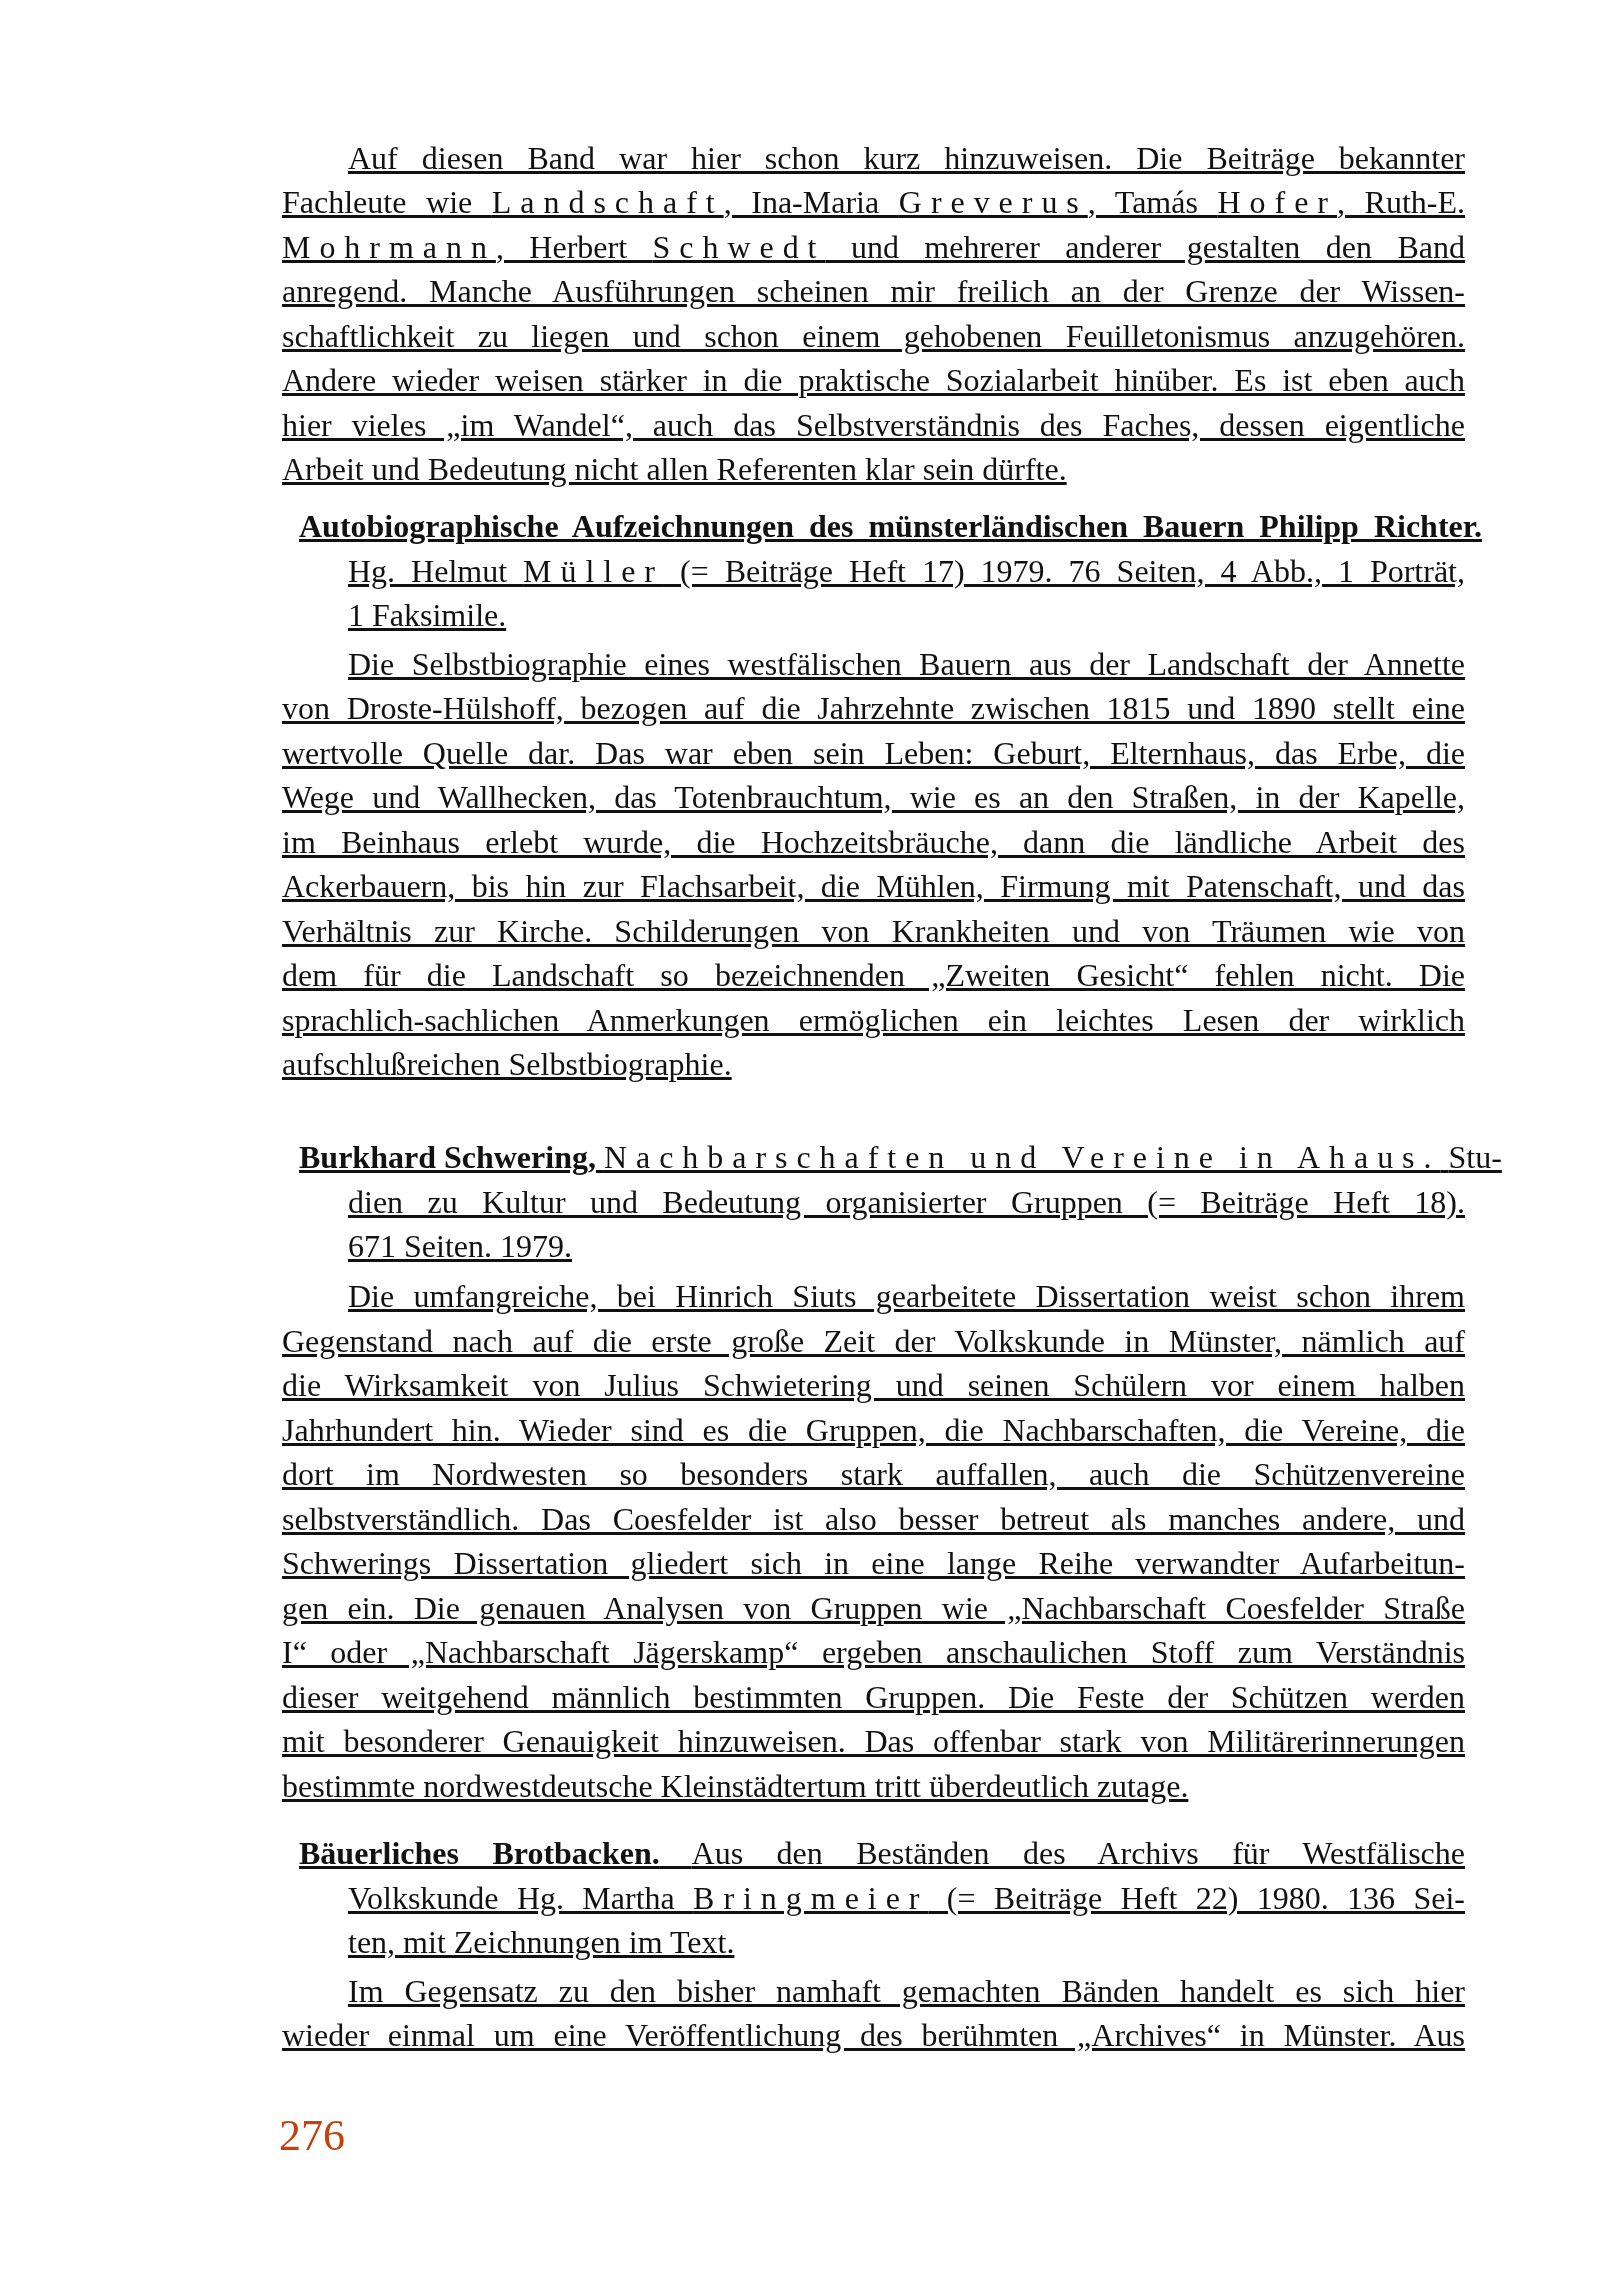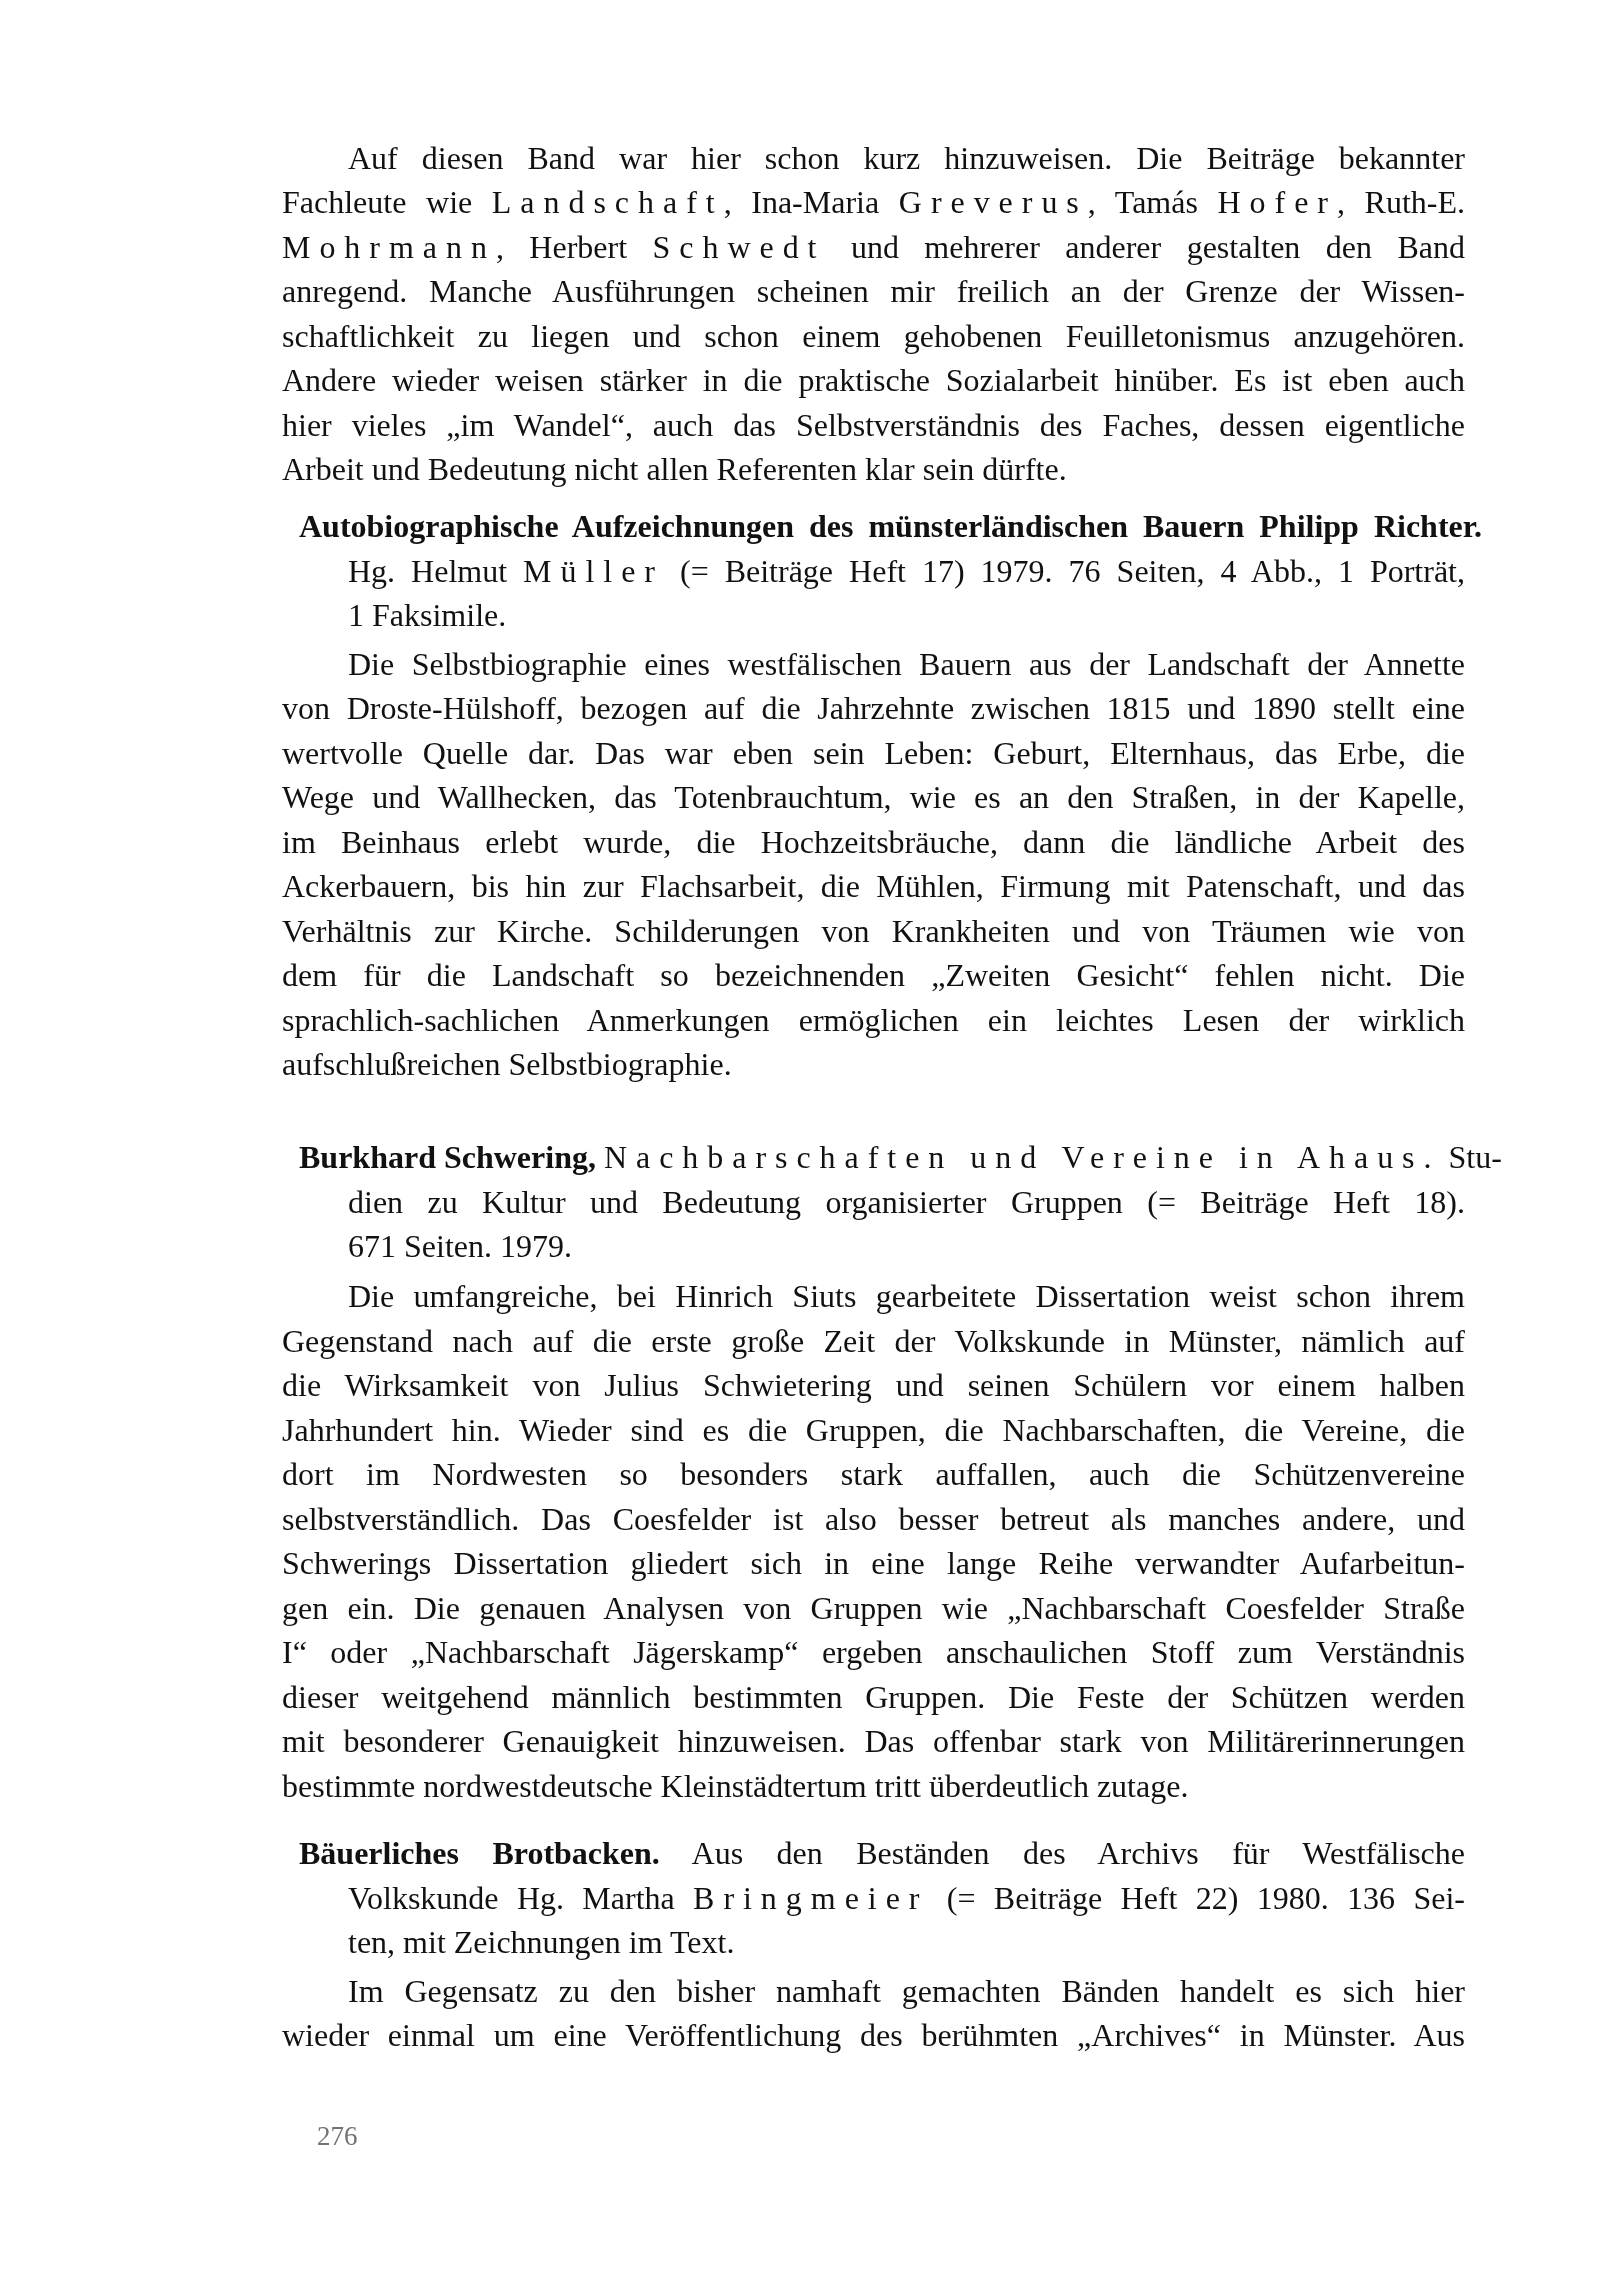--- a/index.html
+++ b/index.html
@@ -5,29 +5,29 @@
   html, body { margin:0; padding:0; background:#ffffff; }
   body { width:1618px; height:2295px; position:relative; overflow:hidden; }
   .page {
     position:absolute; left:0; top:0; width:1618px; height:2295px;
     background:#ffffff; color:#111111;
     font-family:"Liberation Serif", "DejaVu Serif", serif;
   }
   .ln {
     position:absolute; height:44px; line-height:44px;
     font-size:32px; white-space:nowrap; overflow:visible;
-    text-align:justify; text-align-last:justify;
+    text-align:justify; text-align-last:justify;text-decoration:underline;
   }
   .full { left:282px; width:1183px; }
   .ind  { left:348px; width:1117px; }
   .last { text-align:center; text-align-last:left; }
   .b { font-weight:bold;margin-left:17px; }
   .sp { letter-spacing:0.28em; }
-  .pageno { position:absolute; left:279px; top:2023px; font-size:27px; line-height:44px;
-            font-family:"Liberation Serif", "DejaVu Serif", serif; color:#737373;margin-left:38px; }
+  .pageno { position:absolute; left:279px; top:2023px; font-size:44px; line-height:44px;
+            font-family:"Liberation Serif", "DejaVu Serif", serif; color:#c2410c; }
 </style>
 </head>
 <body>
 
 <div class="page">
 
   <div>
     <div class="ln ind" style="top:136px">Auf diesen Band war hier schon kurz hinzuweisen. Die Beiträge bekannter</div>
     <div class="ln full" style="top:180px"><span>Fachleute wie </span><span class="sp">Landschaft</span><span>, Ina-Maria </span><span class="sp">Greverus</span><span>, Tamás </span><span class="sp">Hofer</span><span>, Ruth-E.</span></div>
     <div class="ln full" style="top:225px"><span class="sp">Mohrmann</span><span>, Herbert </span><span class="sp">Schwedt</span><span> und mehrerer anderer gestalten den Band</span></div>

